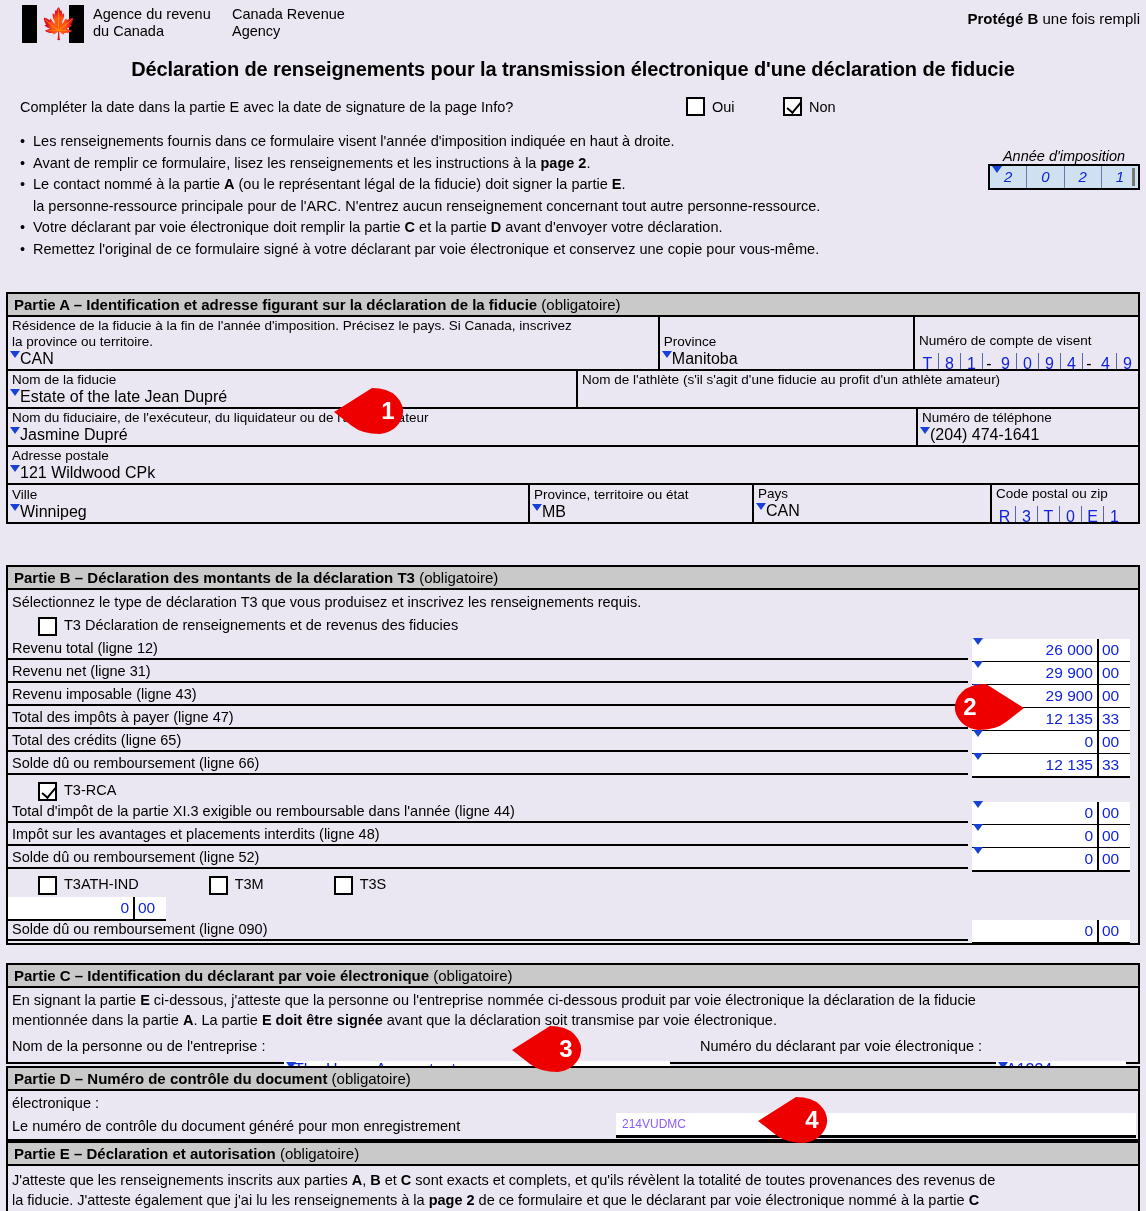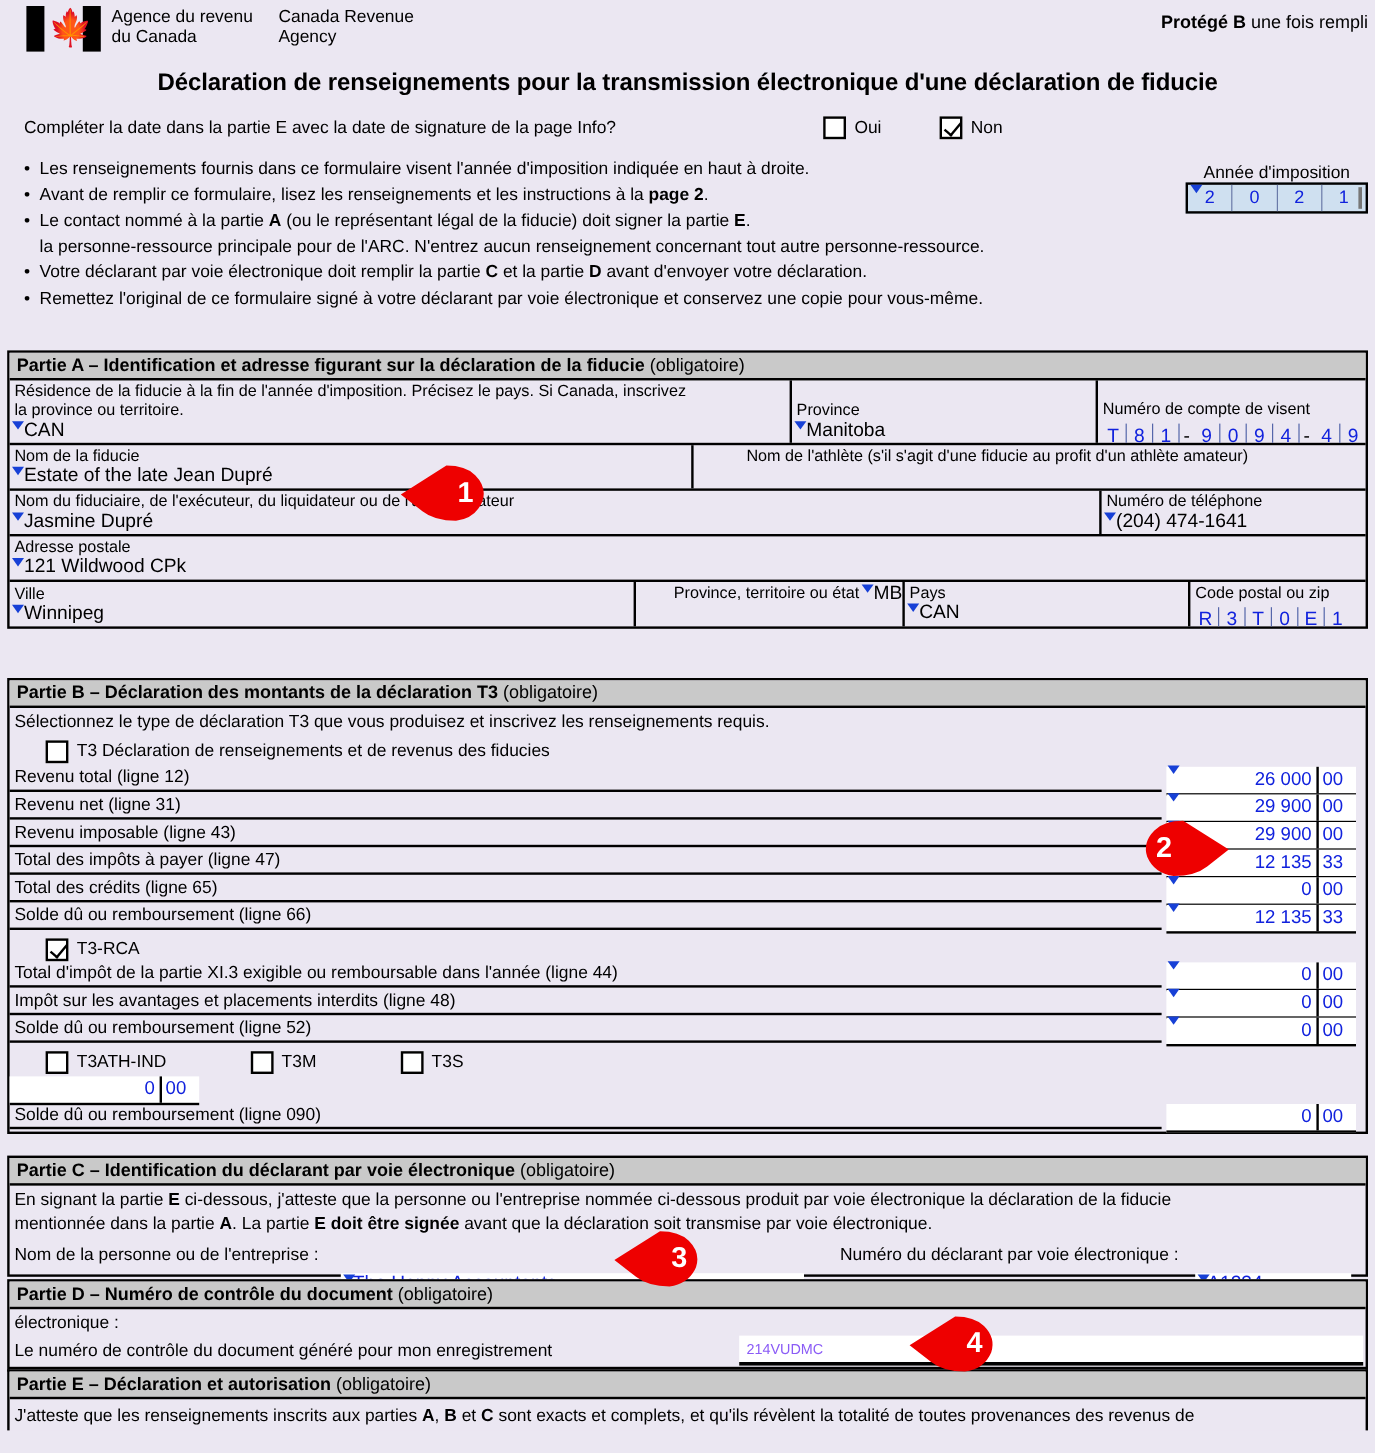--- a/index.html
+++ b/index.html
@@ -41,21 +41,21 @@
   .opt .lab{margin-left:7px;vertical-align:middle;}
 
   
   .bullets{margin:6px 0 0 20px;font-size:14.5px;line-height:21.5px;width:960px;}
   .bullets div{position:relative;padding-left:13px;}
   .bullets div::before{content:"\2022";position:absolute;left:0;top:0;}
   .bullets div.cont::before{content:"";}
   .bullets b{font-weight:bold;}
 
   
-  .taxyear{position:absolute;right:6px;top:136px;width:152px;text-align:center;}
+  .taxyear{position:absolute;right:6px;top:148px;width:152px;text-align:center;font-style:italic;}
   .taxyear .ty-lab{font-size:14.5px;}
   .taxyear .ty-box{display:flex;border:2px solid #000;background:#cfe0f0;height:22px;
        align-items:center;position:relative;}
   .taxyear .ty-box .d{flex:1;text-align:center;color:#1122dd;font-size:15px;
        border-right:1px solid #6a7aa8;line-height:22px;}
   .taxyear .ty-box .d:last-child{border-right:none;}
   .taxyear .ty-box .caret{position:absolute;left:2px;top:0px;}
   .taxyear .ty-box .cursor{position:absolute;right:3px;top:2px;width:3px;height:18px;background:#777;}
 
   .caret{width:0;height:0;border-left:5px solid transparent;border-right:5px solid transparent;
@@ -196,21 +196,21 @@
             <span class="c nob">9</span>
           </div>
       </div>
     </div>
 
     <div class="row">
       <div class="cell" style="width:570px;border-right:2px solid #000;">
         <div class="lbl">Nom de la fiducie</div>
         <div class="val"><span class="caret"></span><span>Estate of the late Jean Dupré</span></div>
       </div>
-      <div class="cell" style="flex:1;margin-left:40px;">
+      <div class="cell" style="flex:1;">
         <div class="lbl">Nom de l'athlète (s'il s'agit d'une fiducie au profit d'un athlète amateur)</div>
         <div class="val"></div>
       </div>
     </div>
 
     <div class="row">
       <div class="cell" style="width:910px;border-right:2px solid #000;">
         <div class="lbl">Nom du fiduciaire, de l'exécuteur, du liquidateur ou de l'administrateur</div>
         <div class="val"><span class="caret"></span><span>Jasmine Dupré</span></div>
       </div>
@@ -225,21 +225,21 @@
         <div class="lbl">Adresse postale</div>
         <div class="val"><span class="caret"></span><span>121 Wildwood CPk</span></div>
       </div>
     </div>
 
     <div class="row">
       <div class="cell" style="width:522px;border-right:2px solid #000;display:flex;flex-direction:column;justify-content:flex-end;">
         <div class="lbl">Ville</div>
         <div class="val"><span class="caret"></span><span>Winnipeg</span></div>
       </div>
-      <div class="cell" style="width:224px;border-right:2px solid #000;display:flex;flex-direction:row;justify-content:flex-end;">
+      <div class="cell" style="width:224px;border-right:2px solid #000;display:flex;flex-direction:column;justify-content:flex-end;">
         <div class="lbl">Province, territoire ou état</div>
         <div class="val"><span class="caret"></span><span>MB</span></div>
       </div>
       <div class="cell" style="width:238px;border-right:2px solid #000;">
         <div class="lbl">Pays</div>
         <div class="val"><span class="caret"></span><span>CAN</span></div>
       </div>
       <div class="cell" style="flex:1;display:flex;flex-direction:column;justify-content:flex-end;">
         <div class="lbl">Code postal ou zip</div>
         <div class="chars" id="postal-chars">
@@ -378,20 +378,21 @@
       <div style="position:absolute;left:608px;top:22px;right:2px;height:22px;background:#fff;border-bottom:3px solid #000;">
         <span id="docval" style="font-size: 12px; line-height: 22px; padding-left: 6px; display: inline-block; color: #8b5cf6;">214VUDMC</span>
       </div>
     </div>
   </div>
 
   <div class="form" style="top:1141px;border-bottom:none;">
     <div class="bandhead"><span>Partie E – Déclaration et autorisation</span><span class="norm"> (obligatoire)</span></div>
     <div class="para" style="padding-top:4px;">
       <div id="pe1">J'atteste que les renseignements inscrits aux parties <b>A</b>, <b>B</b> et <b>C</b> sont exacts et complets, et qu'ils révèlent la totalité de toutes provenances des revenus de</div>
+      <div id="pe2">la fiducie. J'atteste également que j'ai lu les renseignements à la <b>page 2</b> de ce formulaire et que le déclarant par voie électronique nommé à la partie <b>C</b></div>
     </div>
   </div>
 
   <div class="marker" style="left:332px;top:386px;">
     <svg class="pin" viewBox="0 0 86 50">
       <path d="M2 26 L40 2 Q56 2 64 10 Q74 20 70 32 Q64 46 48 48 Q30 48 20 40 Z" fill="#ee0000"></path>
     </svg>
     <div class="num">1</div>
   </div>
 

